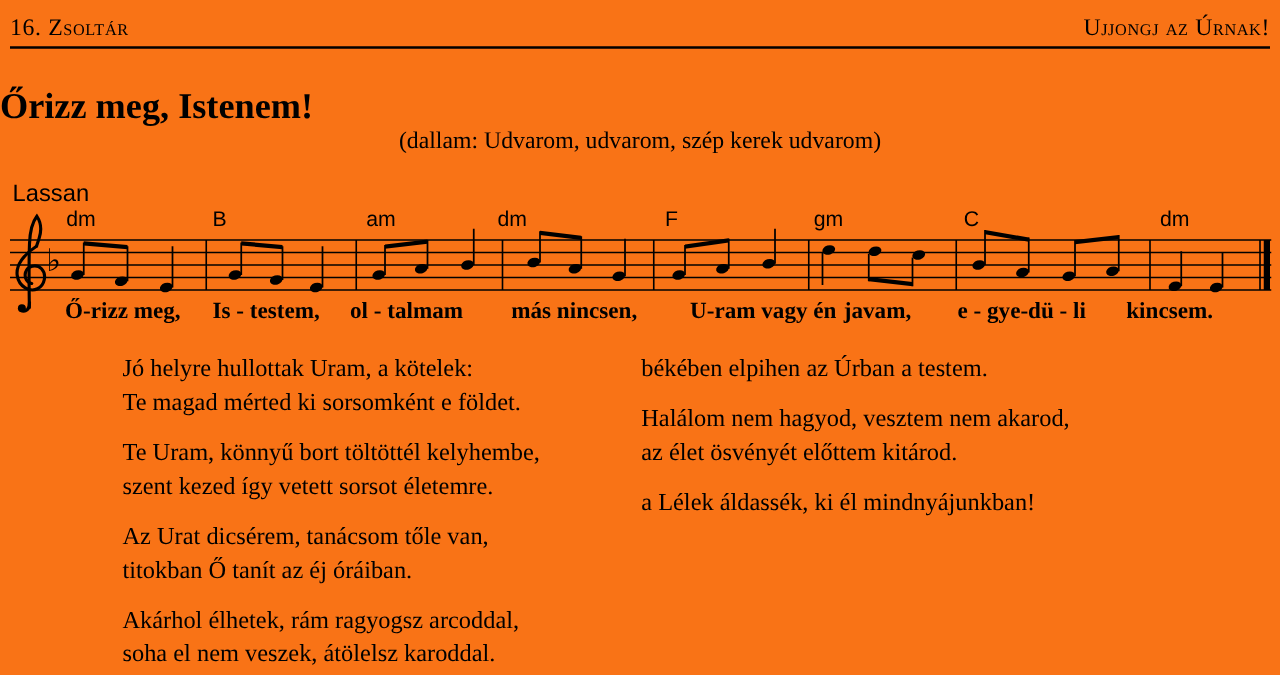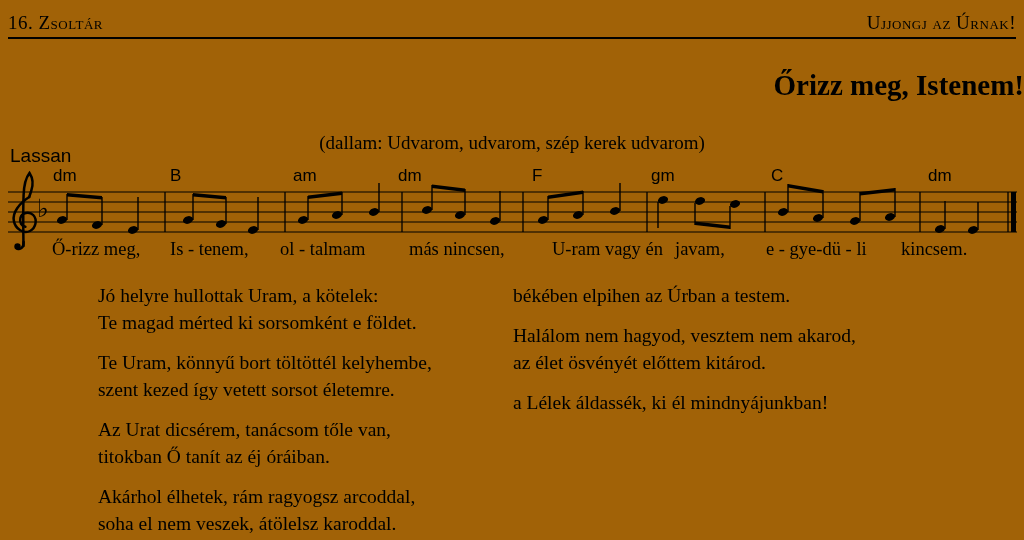--- a/index.html
+++ b/index.html
@@ -1,30 +1,30 @@
 <!DOCTYPE html>
 <html><head>
 <meta charset="utf-8">
 <style>
   html,body{margin:0;padding:0;background:#e8e8e8;}
   #page{
-    position:relative;width:1024px;height:540px;background:#a16207;
+    position:relative;width:1024px;height:540px;background:#f97316;
     font-family:"Liberation Serif","DejaVu Serif",serif;color:#000;
     overflow:hidden;margin:0 auto;
   }
   .abs{position:absolute;}
   .sc{font-variant:small-caps;letter-spacing:.5px;font-size:19px;}
   #hdr-left{left:8px;top:12px;}
   #hdr-right{right:8px;top:12px;}
   #hdr-rule{left:8px;top:37px;width:1008px;height:2px;background:#000;}
-  #title{left:0;top:69px;width:1024px;text-align:right;font-size:29px;font-weight:bold;}
-  #subtitle{left:0;top:102px;width:1024px;text-align:center;font-size:19px;margin-top:30px;}
+  #title{left:0;top:69px;width:1024px;text-align:left;font-size:29px;font-weight:bold;}
+  #subtitle{left:0;top:102px;width:1024px;text-align:center;font-size:19px;}
   #tempo{left:10px;top:145px;font-family:"Liberation Sans","DejaVu Sans",sans-serif;font-size:19px;}
   .chord{position:absolute;top:166px;font-family:"Liberation Sans","DejaVu Sans",sans-serif;font-size:17px;white-space:nowrap;}
-  .lyr{position:absolute;top:239px;font-size:18.5px;white-space:nowrap;}
+  .lyr{position:absolute;top:239px;font-size:18.5px;white-space:nowrap;font-weight:bold;}
   #staff-wrap{left:8px;top:150px;width:1010px;height:110px;}
   .verse-col{position:absolute;top:282px;width:420px;}
   #verse-col-left{left:98px;}
   #verse-col-right{left:513px;}
   .verse{margin:0 0 13px 0;}
   .verse p{margin:0;font-size:19.5px;line-height:27px;white-space:nowrap;}
 </style>
 </head>
 <body>
 
@@ -122,21 +122,21 @@
       <ellipse cx="727" cy="54" rx="5.2" ry="3.7" fill="#000" transform="rotate(-18 727 54)"></ellipse>
       <ellipse cx="775" cy="62" rx="5.2" ry="3.7" fill="#000" transform="rotate(-18 775 62)"></ellipse>
       <ellipse cx="810" cy="68" rx="5.2" ry="3.7" fill="#000" transform="rotate(-18 810 68)"></ellipse>
       <ellipse cx="847" cy="71" rx="5.2" ry="3.7" fill="#000" transform="rotate(-18 847 71)"></ellipse>
       <ellipse cx="882" cy="67" rx="5.2" ry="3.7" fill="#000" transform="rotate(-18 882 67)"></ellipse>
       <ellipse cx="932" cy="79" rx="5.2" ry="3.7" fill="#000" transform="rotate(-18 932 79)"></ellipse>
       <ellipse cx="965" cy="80" rx="5.2" ry="3.7" fill="#000" transform="rotate(-18 965 80)"></ellipse>
     </svg>
 
   <span class="lyr" style="left:52px">Ő-rizz meg,</span>
-  <span class="lyr" style="left:170px">Is - tenem,</span>
+  <span class="lyr" style="left:170px">Is - testem,</span>
   <span class="lyr" style="left:280px">ol - talmam</span>
   <span class="lyr" style="left:409px">más nincsen,</span>
   <span class="lyr" style="left:552px">U-ram vagy én</span>
   <span class="lyr" style="left:675px">javam,</span>
   <span class="lyr" style="left:766px">e - gye-dü - li</span>
   <span class="lyr" style="left:901px">kincsem.</span>
 
   <div id="verse-col-left" class="verse-col">
     <div class="verse">
       <p>Jó helyre hullottak Uram, a kötelek:</p>

